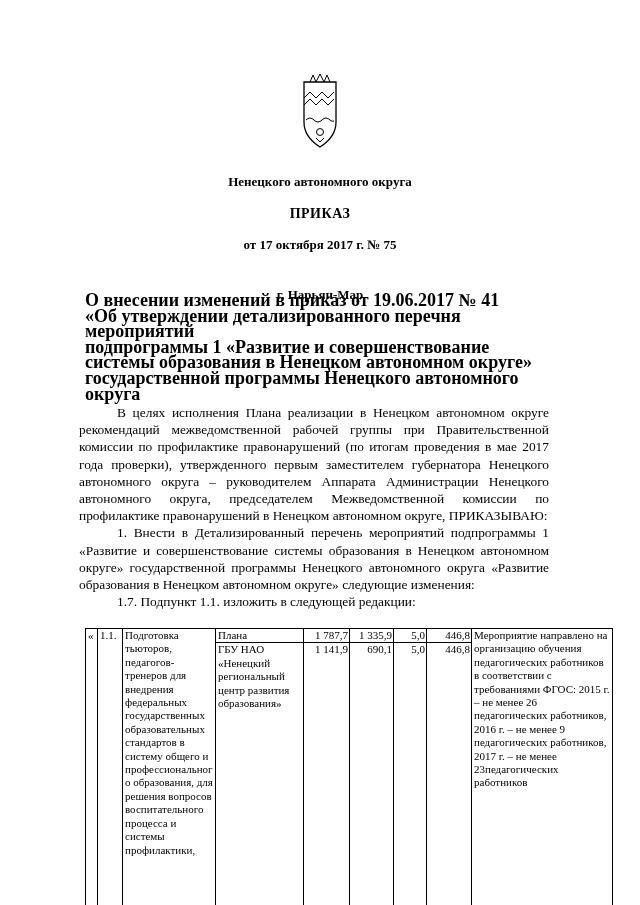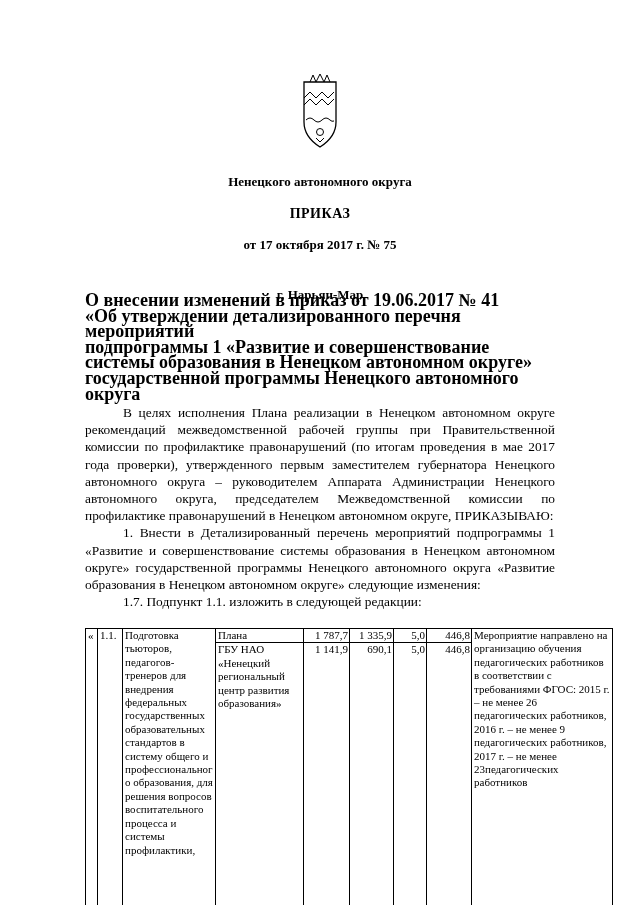--- a/index.html
+++ b/index.html
@@ -37,21 +37,21 @@
     left: 85px;
     width: 470px;
     text-align: left;
     font-weight: bold;
     font-size: 18px;
     line-height: 15.6px;
   }
   .body-text {
     position: absolute;
     top: 404px;
-    left: 85px;
+    left: 79px;
     width: 470px;
     font-size: 13.4px;
     line-height: 17.2px;
     text-align: justify;
   }
   .para { margin: 0; text-indent: 38px; }
   .doc-table {
     position: absolute;
     top: 628px;
     left: 85px;

